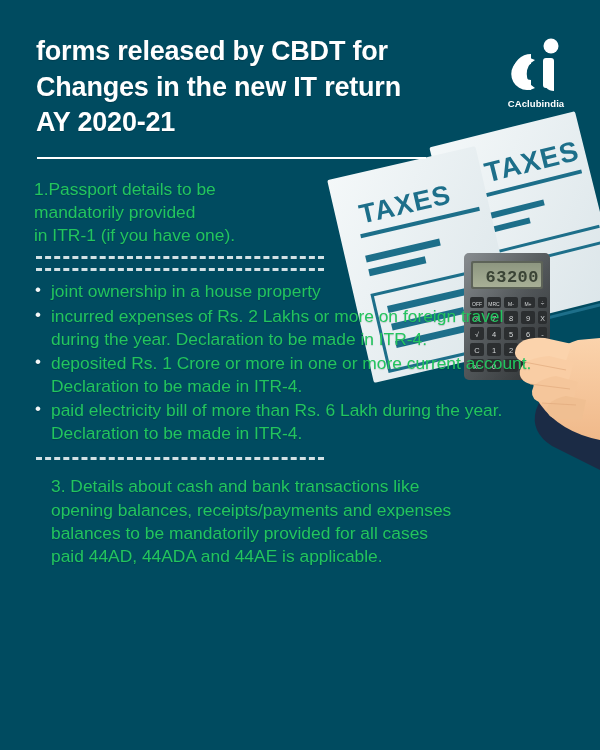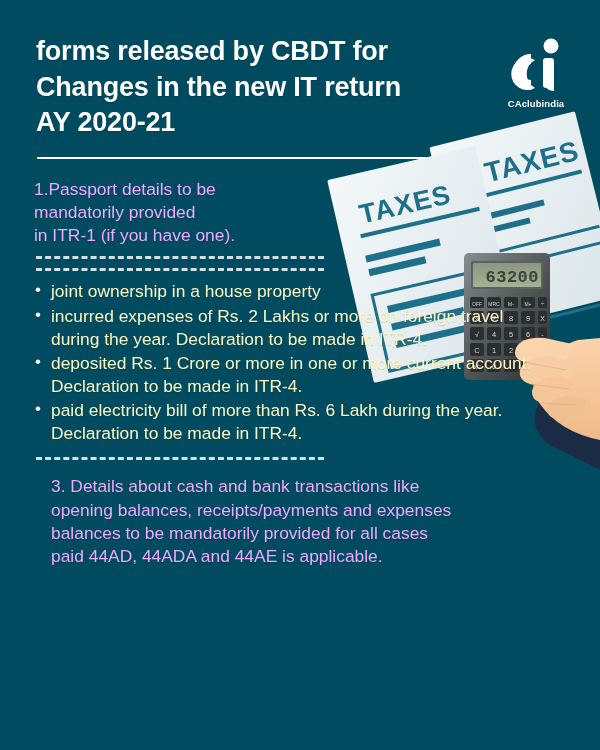--- a/index.html
+++ b/index.html
@@ -81,21 +81,21 @@
   .body {
     position: absolute;
     left: 34px;
     top: 178px;
     width: 520px;
     z-index: 5;
   }
   .para {
     font-size: 17.4px;
     line-height: 1.33;
-    color: #f0abfc;
+    color: #22c55e;
     margin: 0;
     text-shadow: 0 1px 1px rgba(0,0,0,0.16);
   }
   .para .pl { display: block; }
   .para-1 { width: 330px; }
   .para-2 { width: 330px; margin-top: 1px; }
   .para-3 { width: 500px; margin-left: 17px; }
 
   .dashed {
     height: 0;
@@ -106,21 +106,21 @@
   .dash-1 { width: 288px; }
   .dash-2 { width: 288px; }
   .dash-3 { width: 288px; margin-top: 12px; margin-bottom: 15px; }
 
   .bullets {
     list-style: none;
     margin: 9px 0 0 0;
     padding: 0;
     font-size: 17.4px;
     line-height: 1.33;
-    color: #fef9c3;
+    color: #22c55e;
     text-shadow: 0 1px 1px rgba(0,0,0,0.16);
   }
   .bullets li {
     position: relative;
     padding-left: 17px;
     margin-bottom: 1px;
     width: 500px;
   }
   .bullets li::before {
     content: "\2022";

